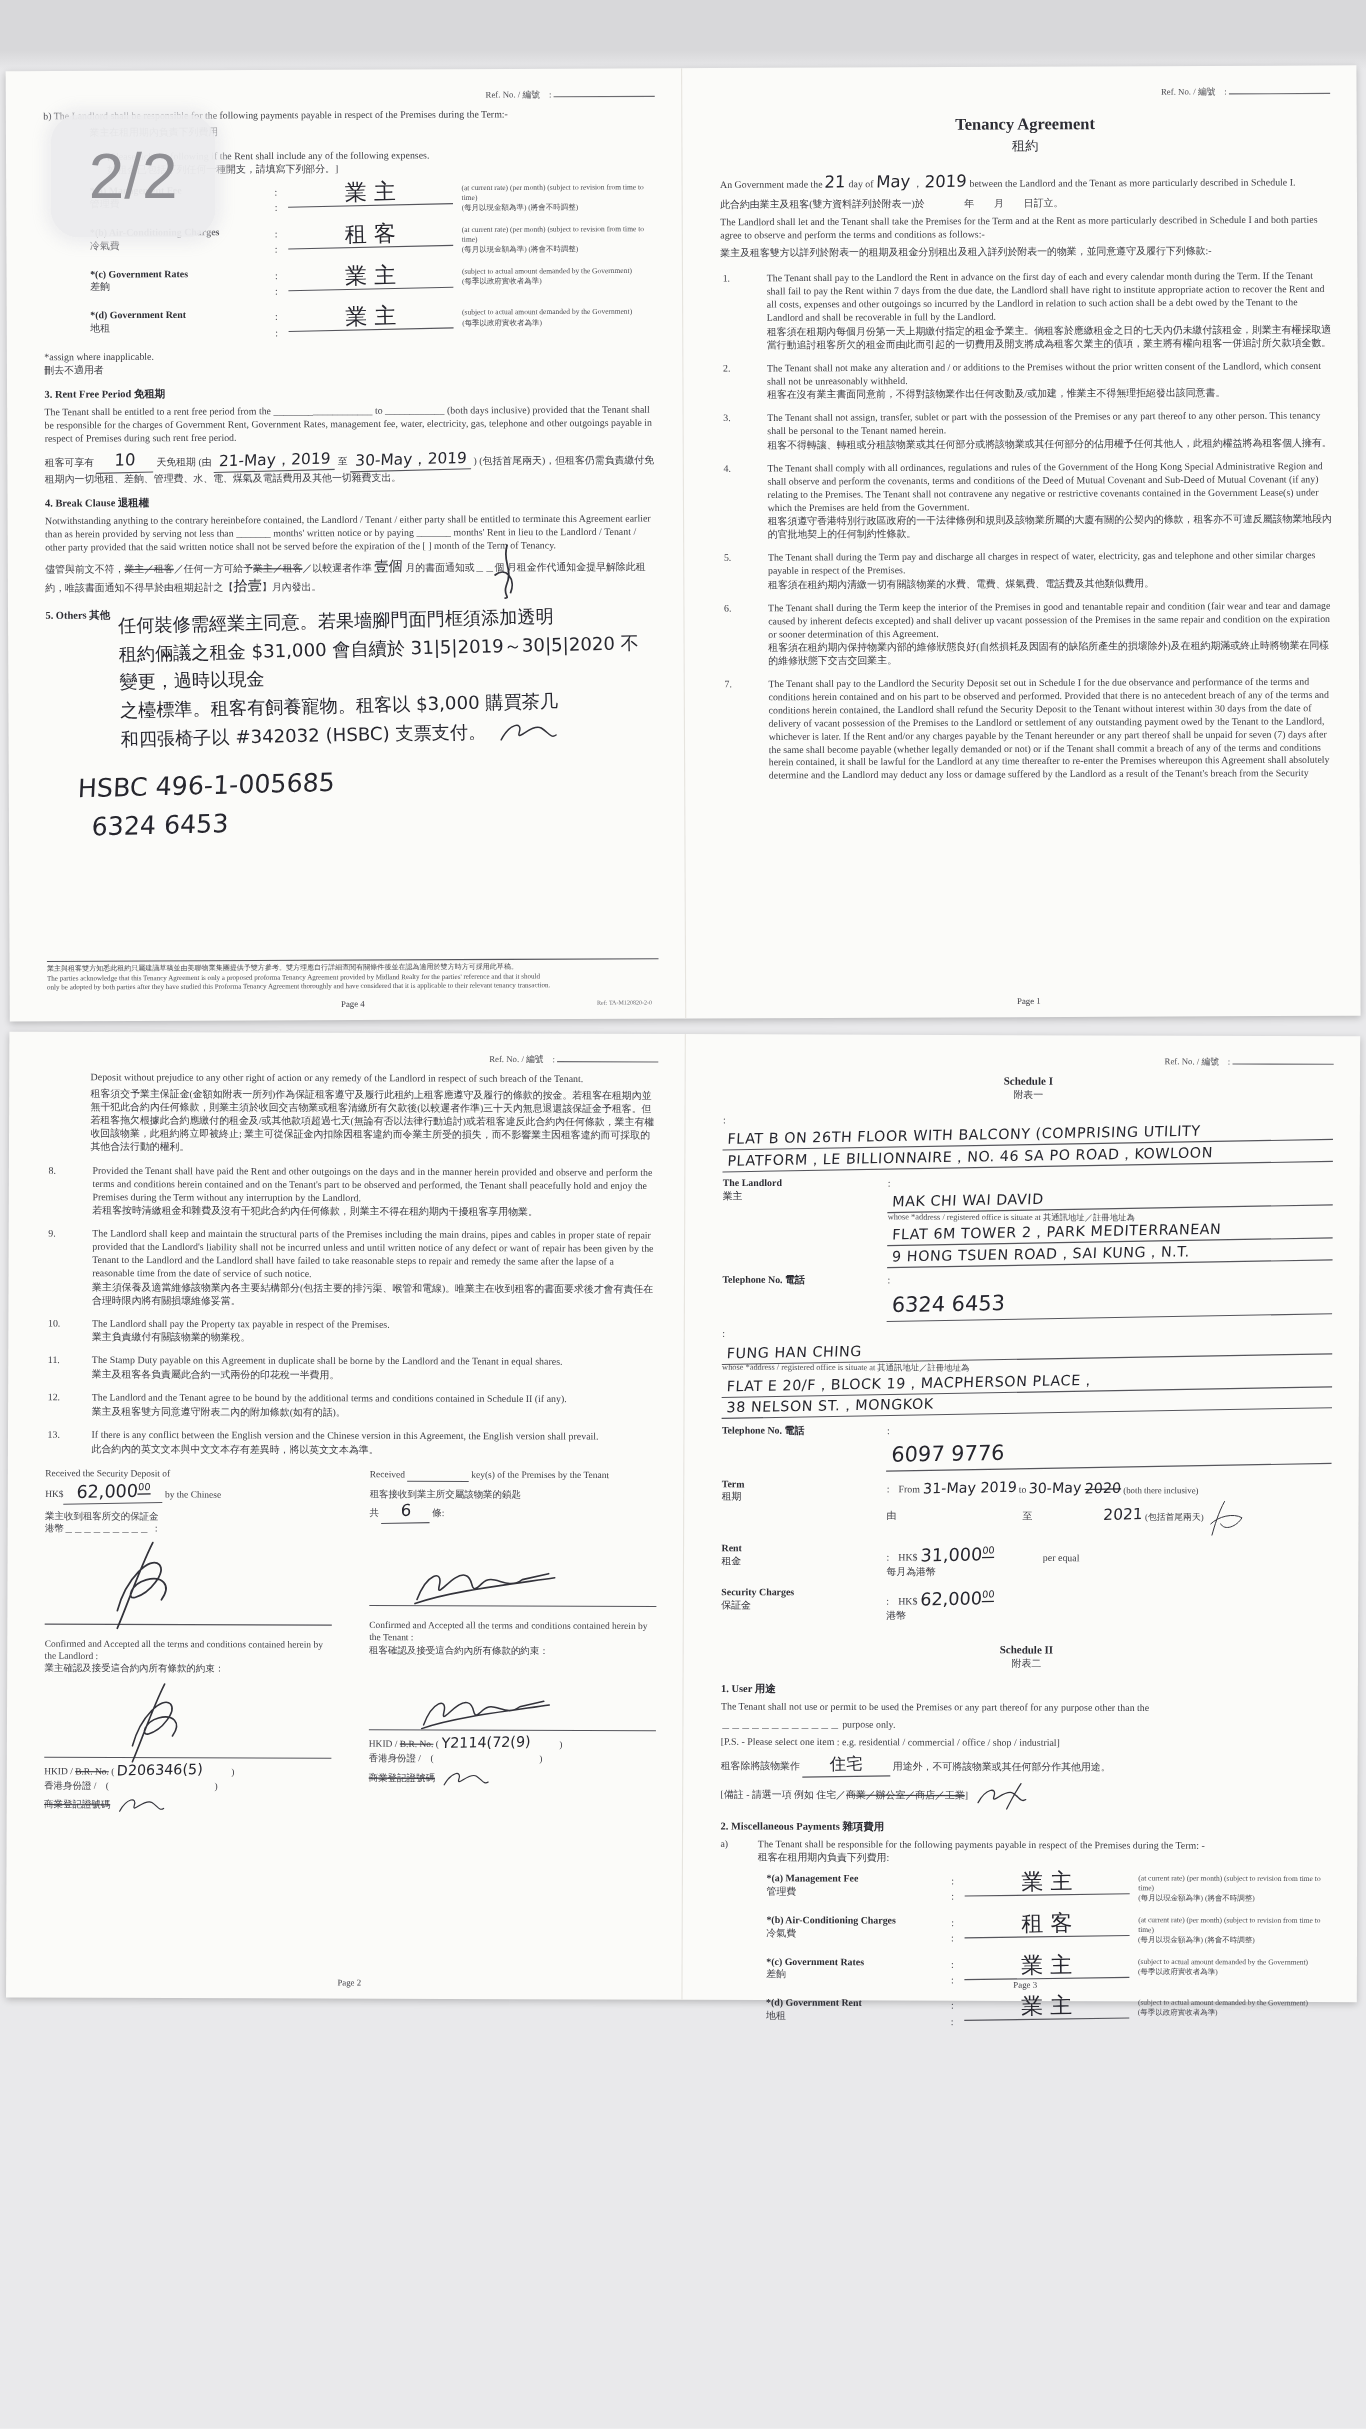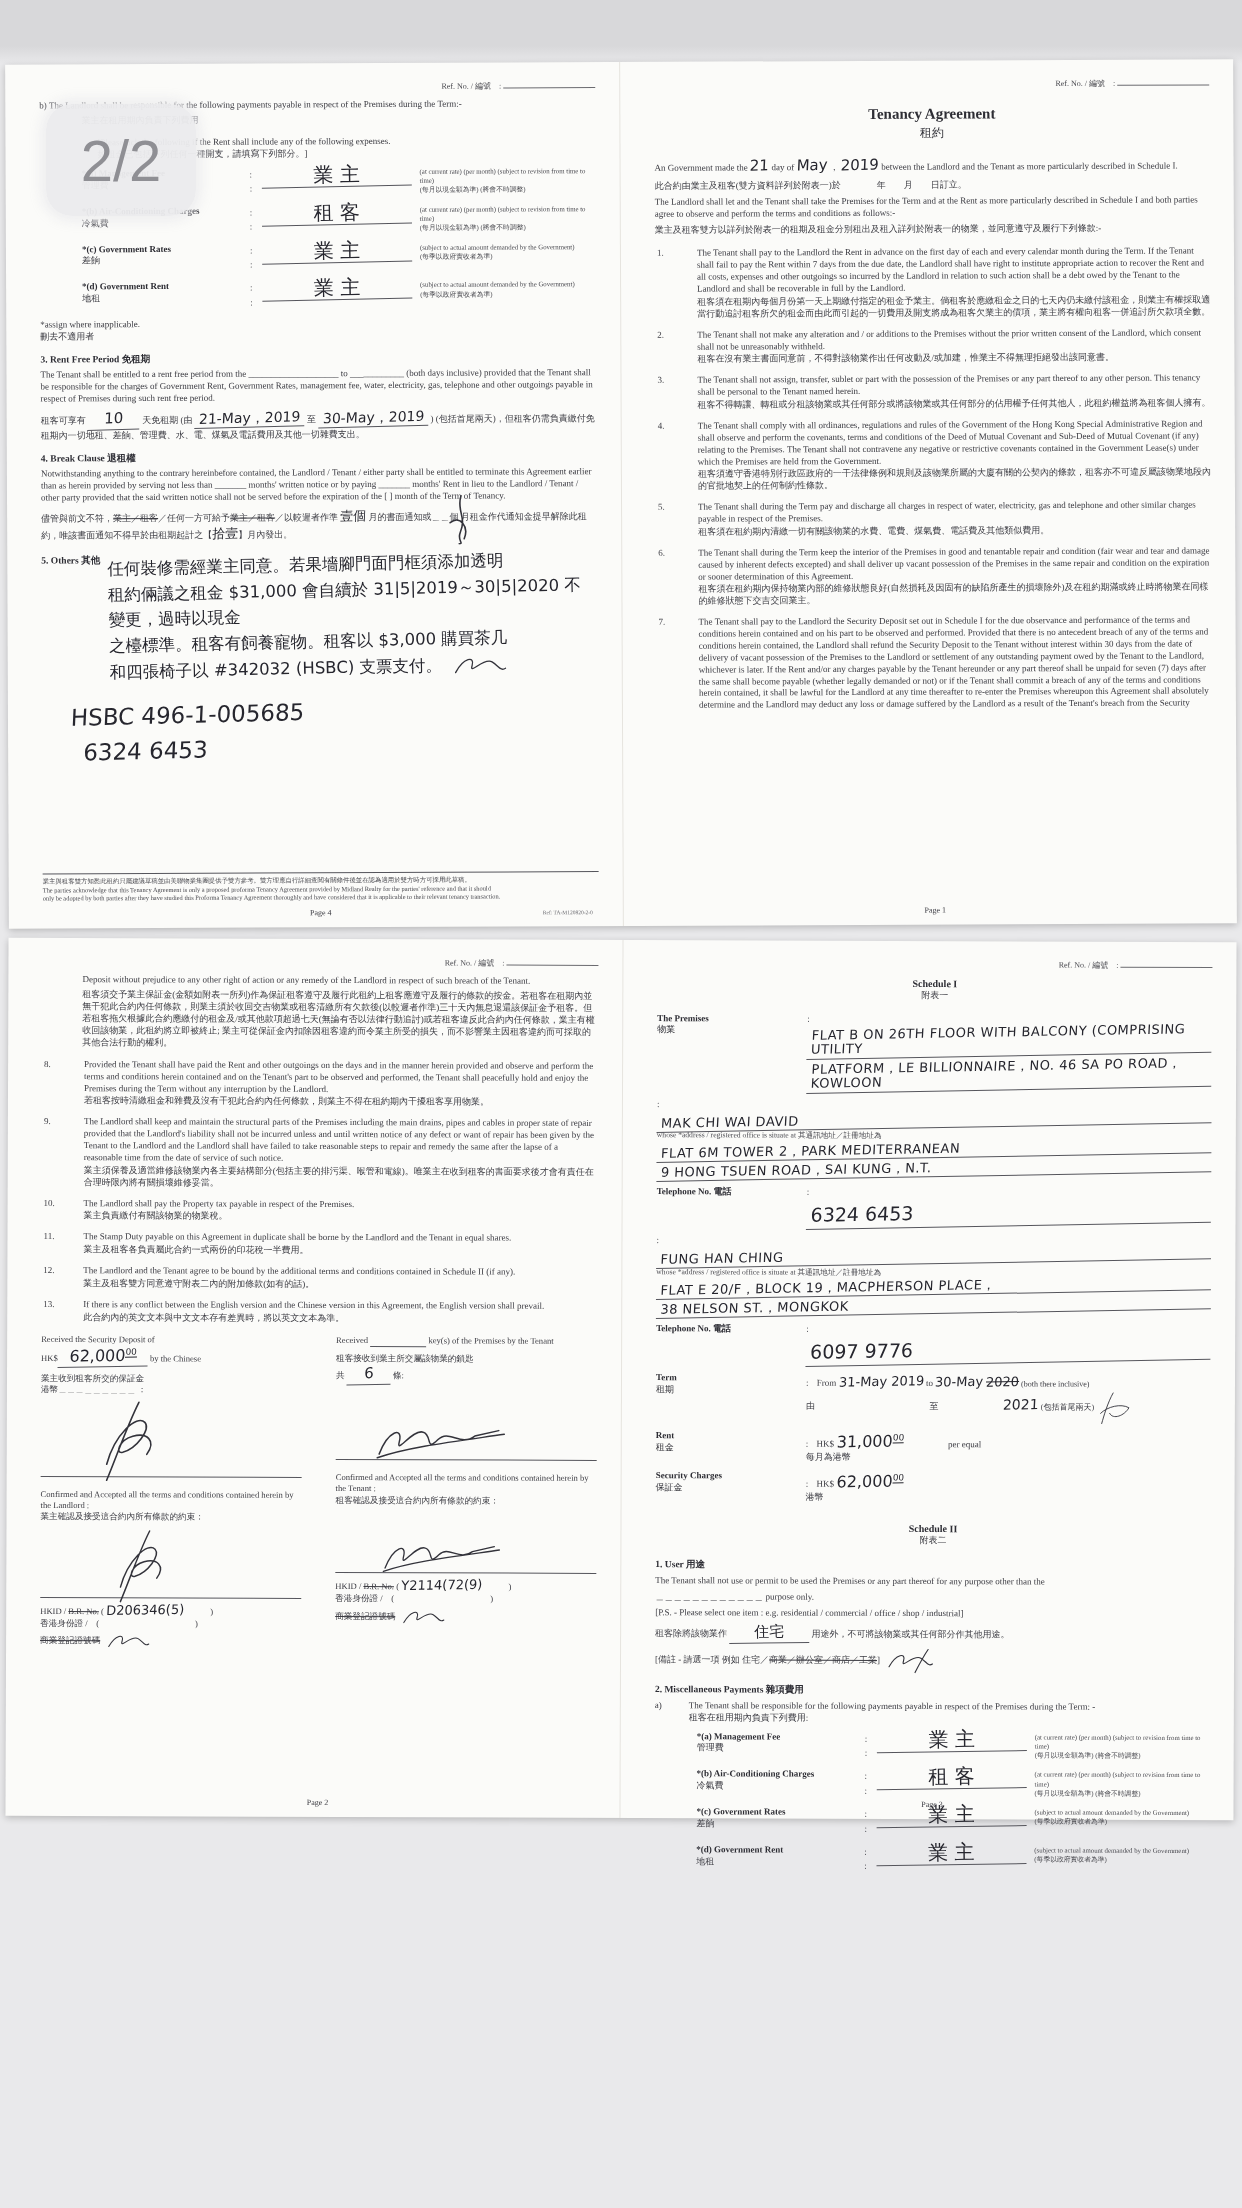--- a/index.html
+++ b/index.html
@@ -433,28 +433,28 @@
         <div class="pageno">Page 2</div>
       </div>
     </div>
 
     <div class="page">
       <div class="refline"><span>Ref. No. / 編號　:</span> <span class="fill"></span></div>
       <div class="schedhead">Schedule I</div>
       <div class="schedhead-zh">附表一</div>
 
       <div class="srow">
-        <div class="slabel"><span>The Premises</span><div class="zh">物業</div></div>
         <div class="sval"><span class="colon">:</span>
           <span class="hline hand hcap">FLAT B ON 26TH FLOOR WITH BALCONY (COMPRISING UTILITY</span>
           <span class="hline hand hcap">PLATFORM，LE BILLIONNAIRE，NO. 46 SA PO ROAD，KOWLOON</span>
         </div>
       </div>
 
       <div class="srow">
+        <div class="slabel"><span>The Landlord</span><div class="zh">業主</div></div>
         <div class="sval"><span class="colon">:</span>
           <span class="hline hand hcap">MAK CHI WAI DAVID</span>
           <div class="addrnote">whose *address / registered office is situate at 其通訊地址／註冊地址為</div>
           <span class="hline hand hcap">FLAT 6M TOWER 2，PARK MEDITERRANEAN</span>
           <span class="hline hand hcap">9 HONG TSUEN ROAD，SAI KUNG，N.T.</span>
         </div>
       </div>
 
       <div class="srow">
         <div class="slabel" style="font-weight:bold"><span>Telephone No.  電話</span></div>

